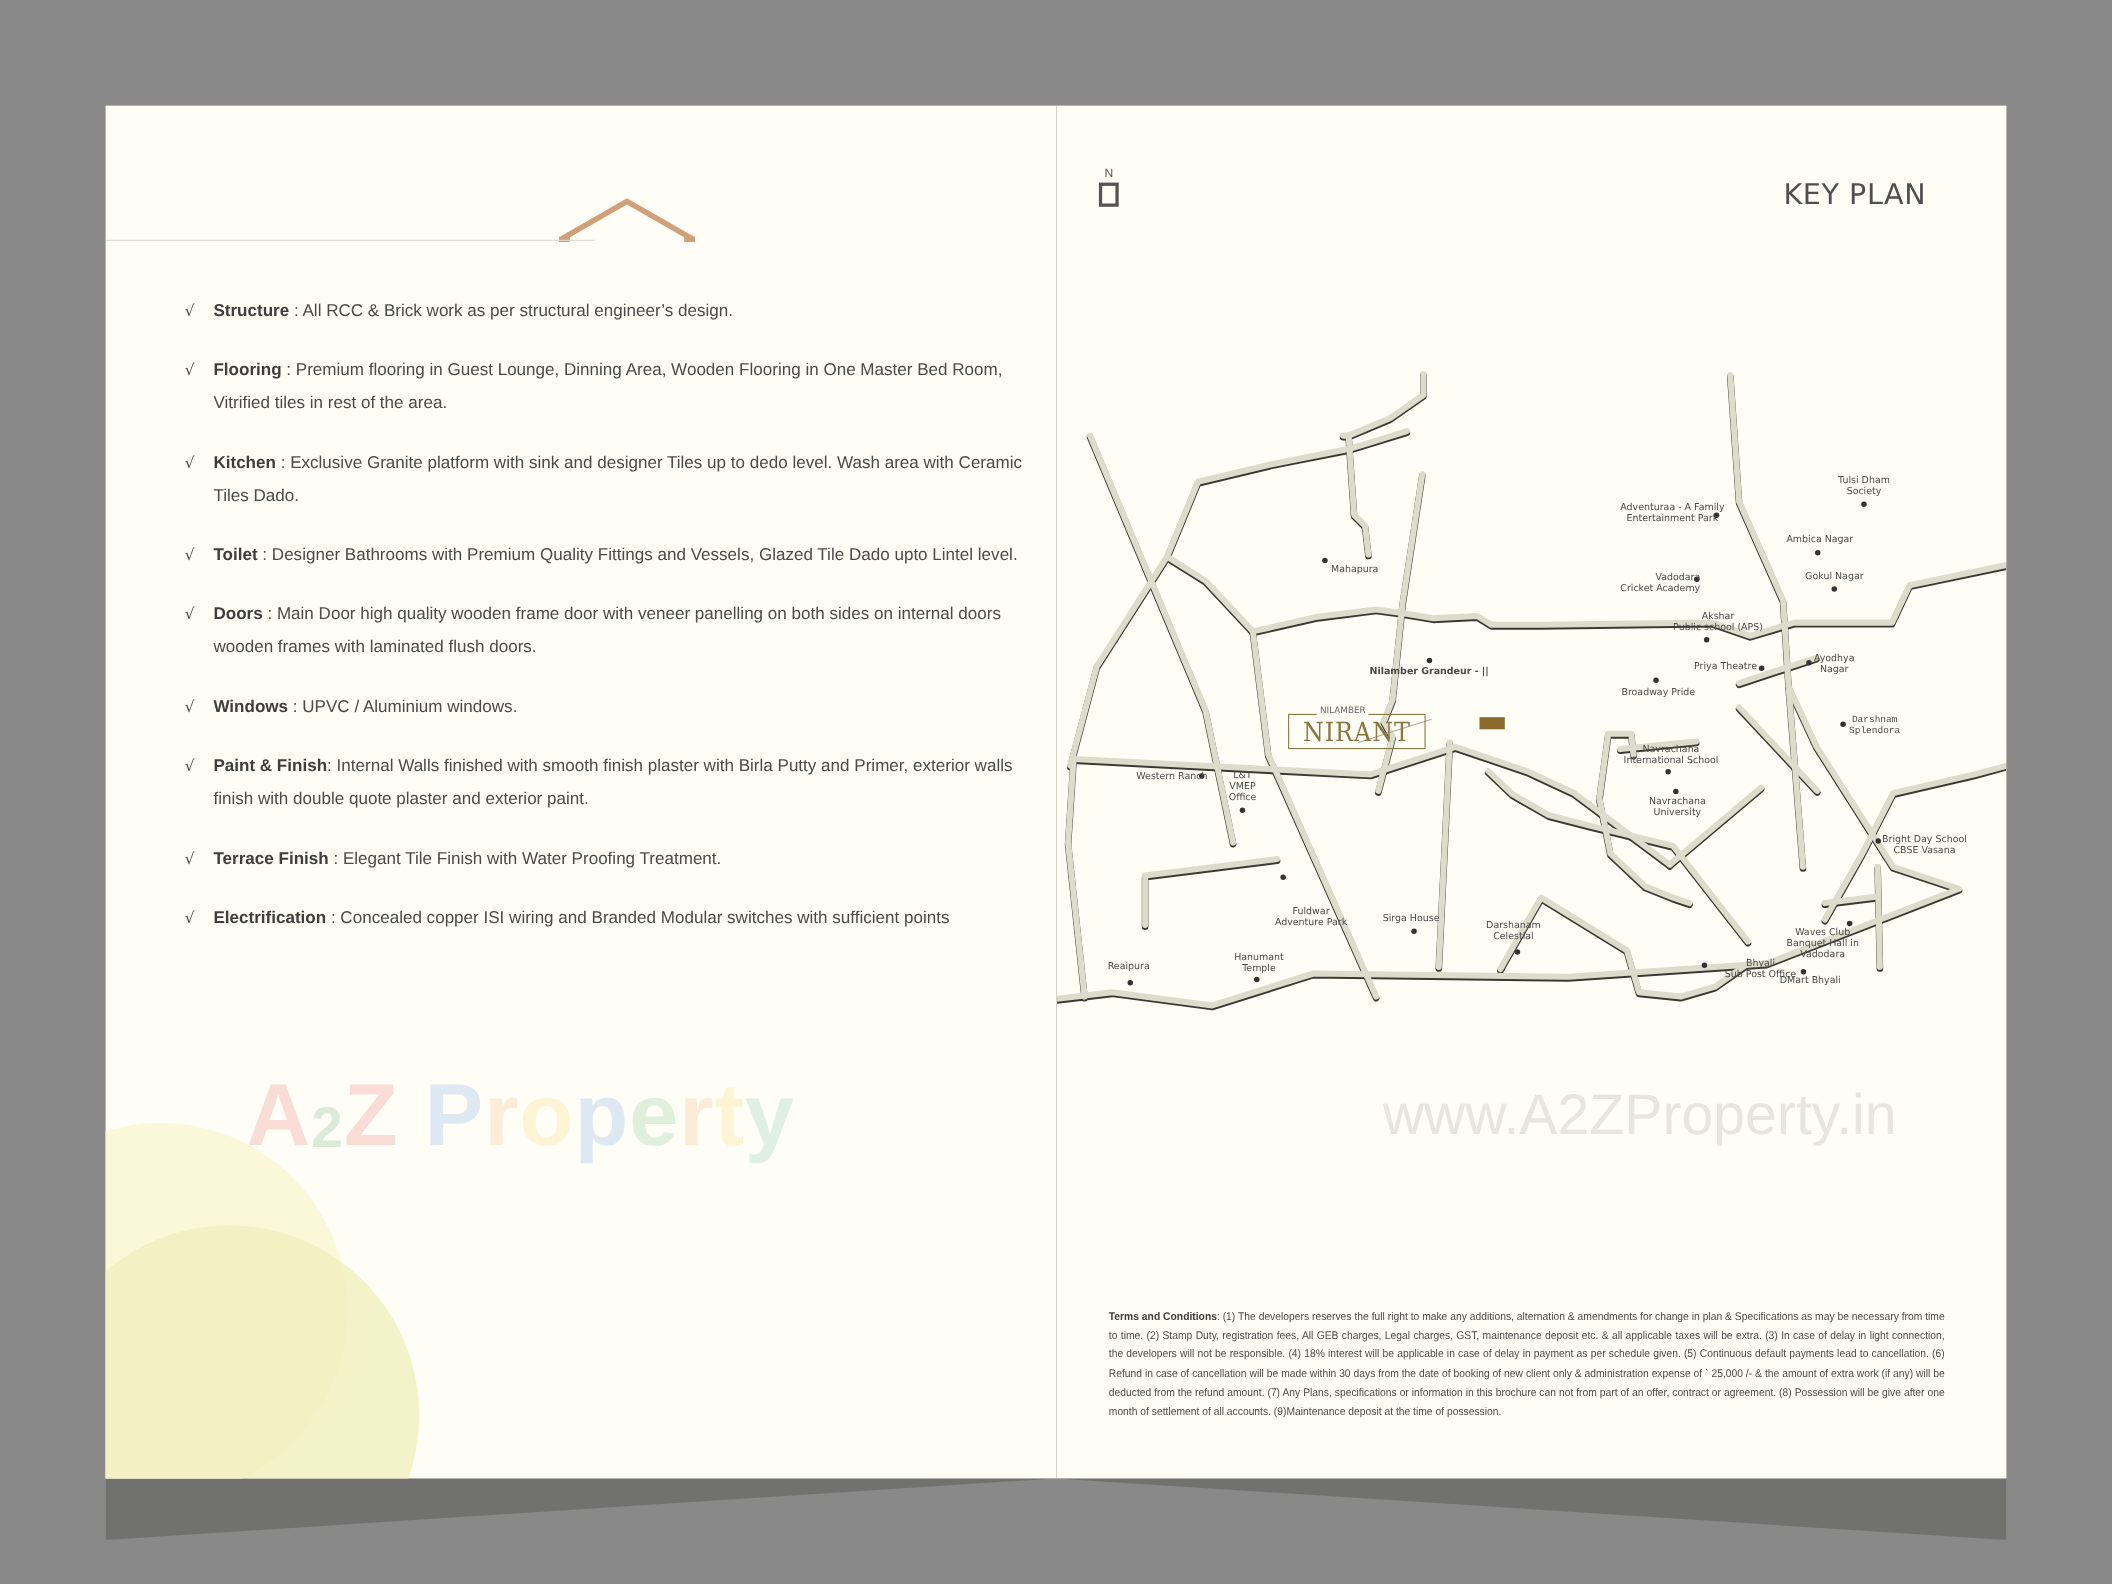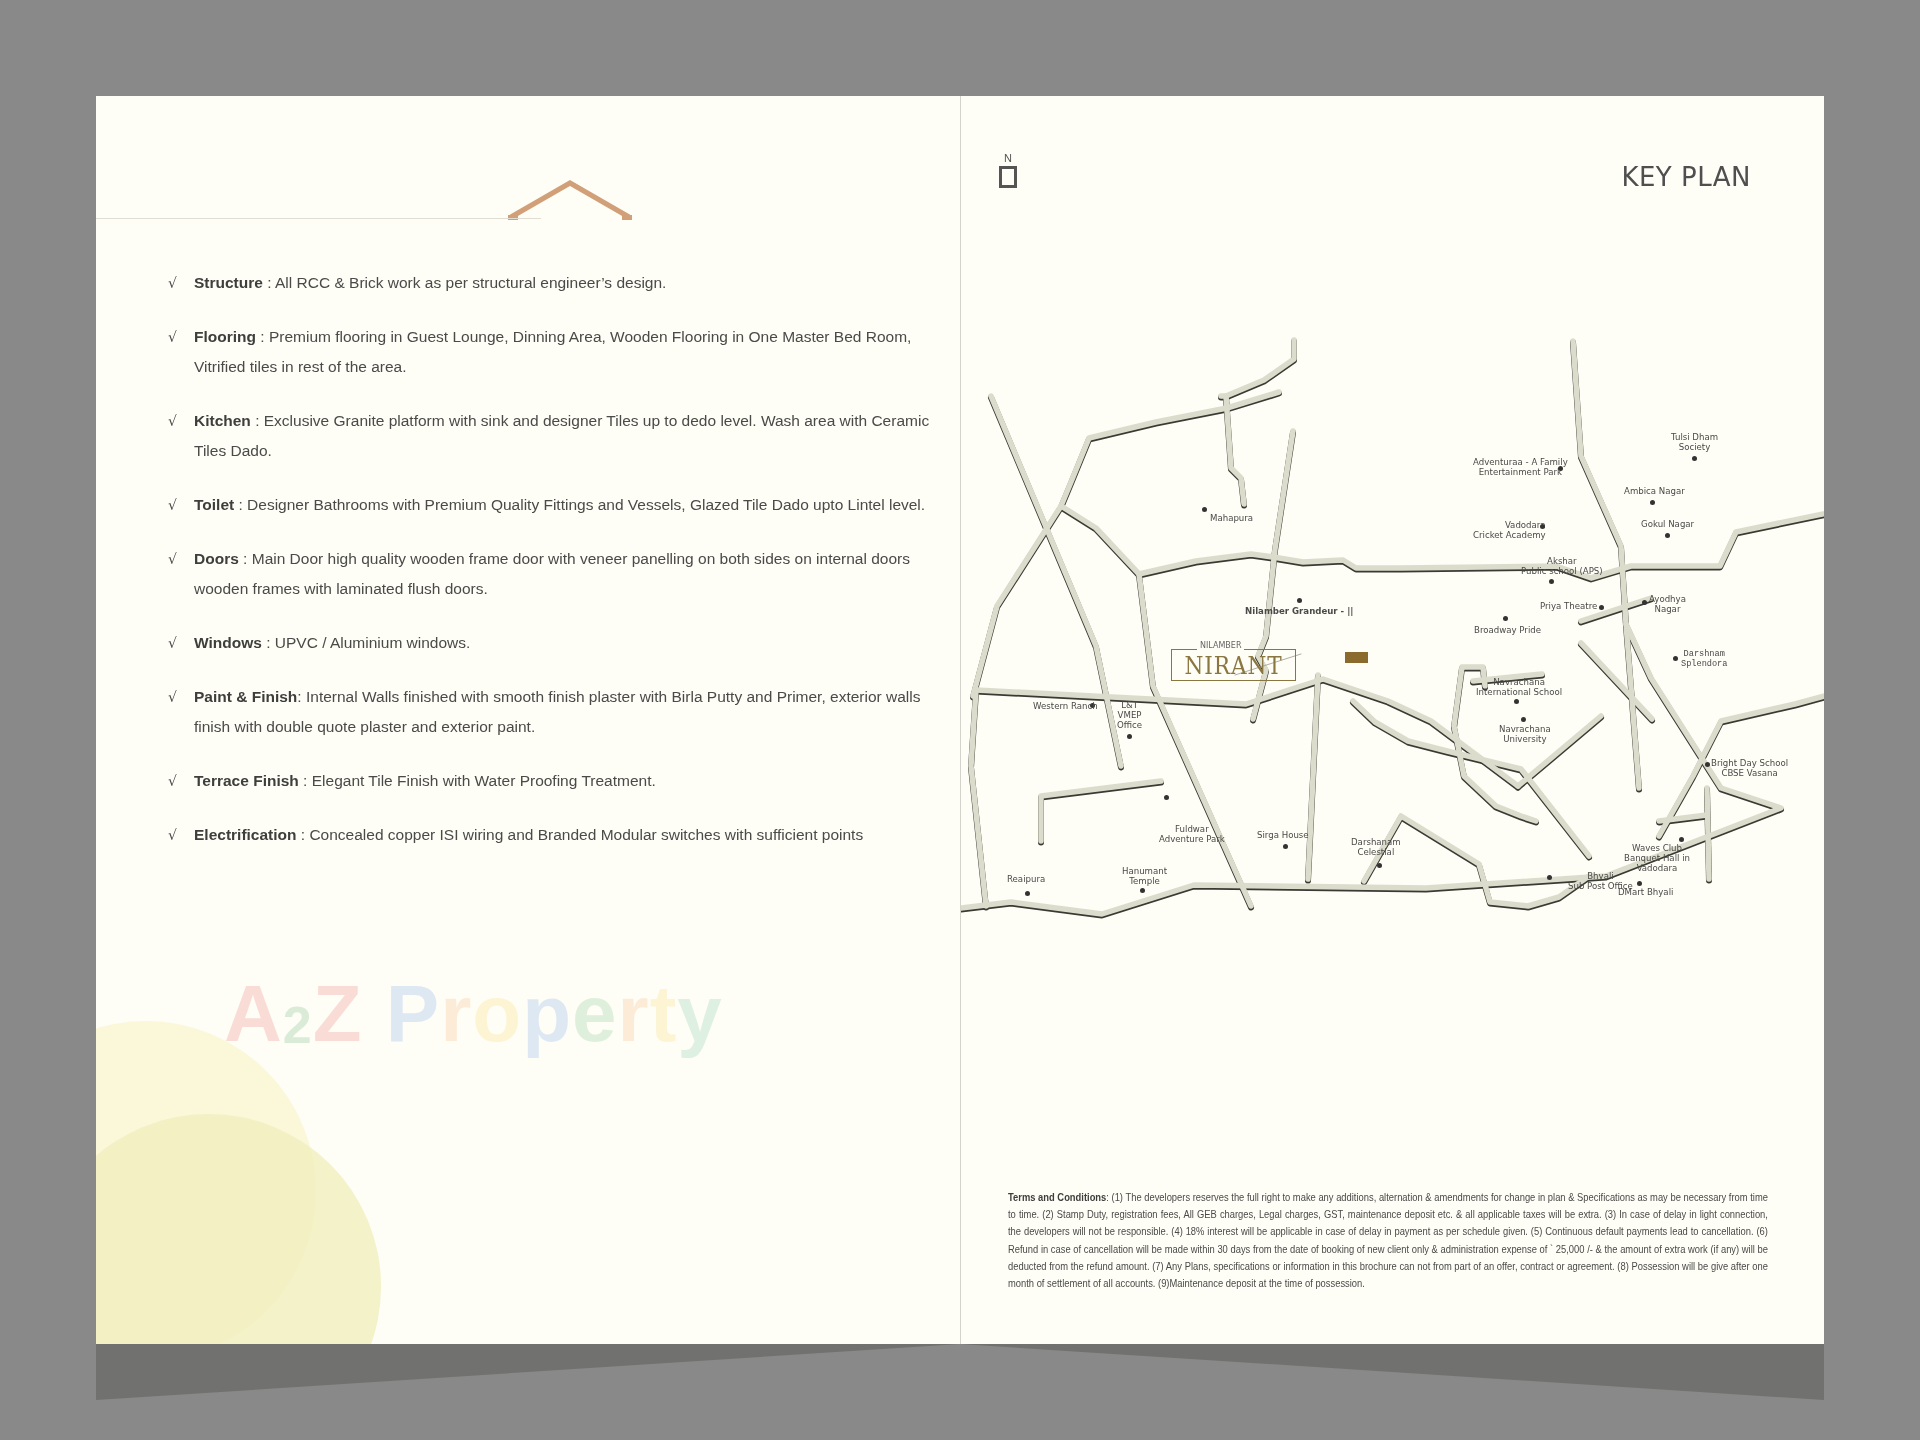--- a/index.html
+++ b/index.html
@@ -244,16 +244,17 @@
       <div class="dot" style="left:676px;top:585px;"></div>
       <div class="lbl" style="left:657px;top:591px;text-align:center;">DMart Bhyali</div>
 
       <div class="nirant-box">
         <div class="nirant-main">NIRANT</div>
       </div>
       <div class="nirant-small">NILAMBER</div>
       <div class="site-marker"></div>
     </div>
 
+    <div class="wm-url">www.A2ZProperty.in</div>
 
     <div class="terms"><b>Terms and Conditions</b><span>: (1) The developers reserves the full right to make any additions, alternation &amp; amendments for change in plan &amp; Specifications as may be necessary from time to time.  (2) Stamp Duty, registration fees, All GEB charges, Legal charges, GST, maintenance deposit etc. &amp; all applicable taxes will be extra. (3) In case of delay in light connection, the developers will not be responsible. (4) 18% interest will be applicable in case of delay in payment as per schedule given. (5) Continuous default payments lead to cancellation. (6) Refund  in case of cancellation will be made within 30 days from the date of booking of new client only &amp; administration expense of ` 25,000 /- &amp; the amount of extra work (if any) will be deducted from the refund amount. (7) Any Plans, specifications or information in this brochure can not from part of an offer, contract or agreement. (8) Possession will be give after one month of settlement of all accounts. (9)Maintenance deposit at the time of possession.</span></div>
   </div>
 </div>
 
 </body></html>

